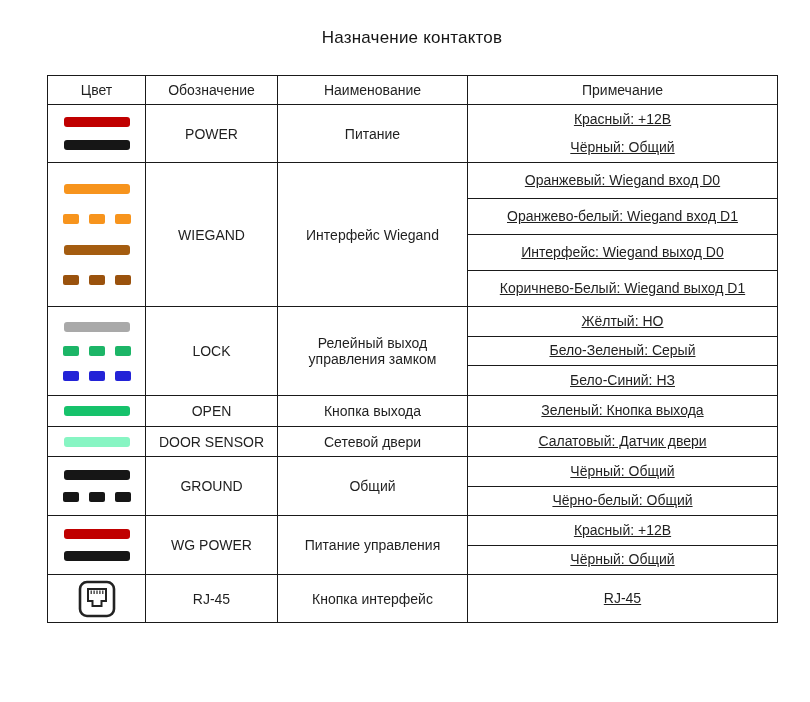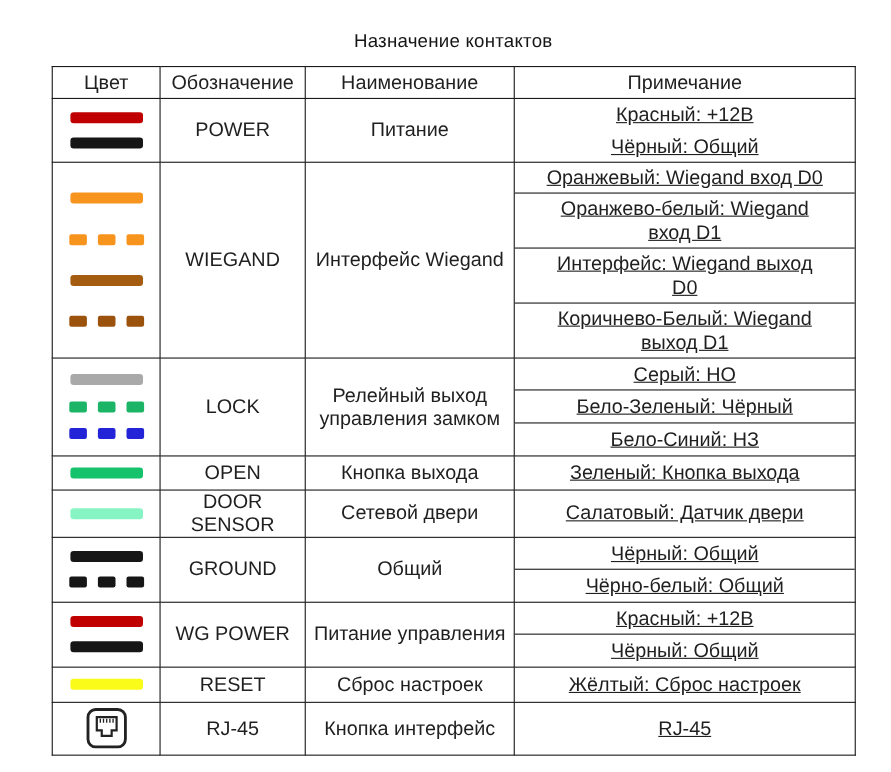--- a/index.html
+++ b/index.html
@@ -8,23 +8,23 @@
     font-family:"Liberation Sans", sans-serif;
     color:#1f1f1f;
     -webkit-font-smoothing:antialiased;
   }
   .page{position:relative;width:714px;height:702px;}
   .title{
     position:absolute;left:47px;top:28px;width:730px;
     text-align:center;font-size:17px;color:#161616;letter-spacing:.2px;
   }
   table.pinout{
-    position:absolute;left:47px;top:60px;width:730px;
+    position:absolute;left:47px;top:75px;width:730px;
     border-collapse:collapse;table-layout:fixed;
-    font-size:18px;
+    font-size:14px;
   }
   table.pinout td, table.pinout th{
     border:1.5px solid #1a1a1a;
     text-align:center;vertical-align:middle;
     padding:0;
     font-weight:400;
   }
   th{font-weight:400;}
   tr.rh  td, tr.rh  th{height:28px;}
   tr.r-power   td{height:57px;}
@@ -141,22 +141,22 @@
             <i style="background-color: rgb(35, 35, 215);"></i>
                 <i style="background-color: rgb(35, 35, 215);"></i>
                 <i style="background-color: rgb(35, 35, 215);"></i>
           </div>
         </div>
       </td>
       <td>LOCK</td>
       <td class="name-cell">Релейный выход управления замком</td>
       <td>
         <div class="notes divided">
-          <div class="note">Серый: НО</div>
-          <div class="note">Бело-Зеленый: Чёрный</div>
+          <div class="note">Жёлтый: НО</div>
+          <div class="note">Бело-Зеленый: Серый</div>
           <div class="note">Бело-Синий: НЗ</div>
         </div>
       </td>
     </tr>
 
     <tr class="r-open">
       <td>
         <div class="wires">
           <div class="stripe" style="background-color: rgb(22, 194, 107);"></div>
         </div>
@@ -216,34 +216,20 @@
       <td>WG POWER</td>
       <td class="name-cell">Питание управления</td>
       <td>
         <div class="notes divided">
           <div class="note">Красный: +12В</div>
           <div class="note">Чёрный: Общий</div>
         </div>
       </td>
     </tr>
 
-    <tr class="r-reset">
-      <td>
-        <div class="wires">
-          <div class="stripe" style="background-color: rgb(251, 251, 26);"></div>
-        </div>
-      </td>
-      <td>RESET</td>
-      <td class="name-cell">Сброс настроек</td>
-      <td>
-        <div class="notes">
-          <div class="note">Жёлтый: Сброс настроек</div>
-        </div>
-      </td>
-    </tr>
 
 
     <tr class="r-rj45">
       <td>
         <div class="rj45">
           <svg width="38" height="38" viewBox="0 0 38 38" aria-hidden="true">
             <rect x="2" y="2" width="34" height="34" rx="7" fill="none" stroke="#222" stroke-width="2.6"></rect>
             <path d="M10 9 h18 v12 h-4.5 v5 h-9 v-5 H10 z" fill="none" stroke="#222" stroke-width="2"></path>
             <path d="M13.2 10.5 v3.5 M16.1 10.5 v3.5 M19 10.5 v3.5 M21.9 10.5 v3.5 M24.8 10.5 v3.5" stroke="#222" stroke-width="1.2" fill="none"></path>
           </svg>

